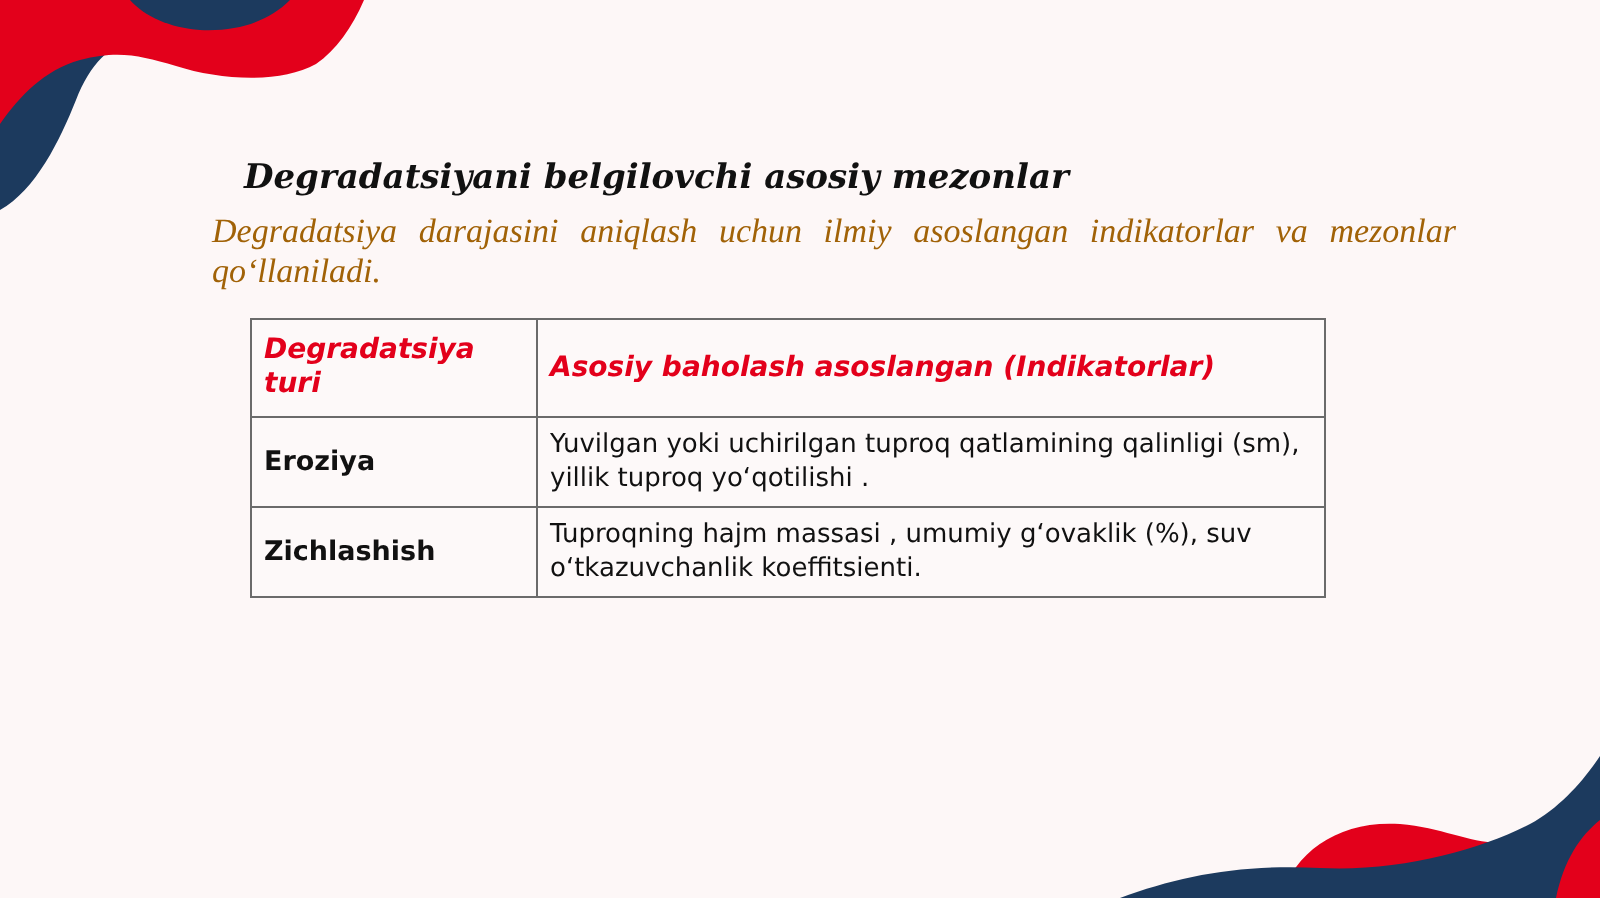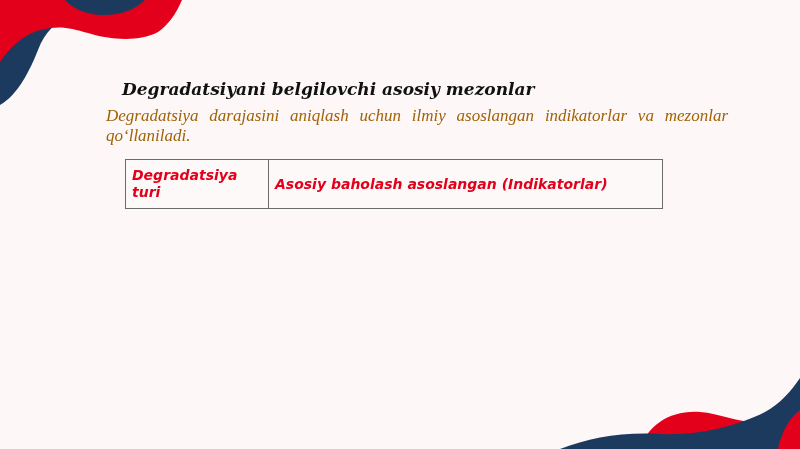--- a/index.html
+++ b/index.html
@@ -49,14 +49,22 @@
 
 <h1 class="title">Degradatsiyani belgilovchi asosiy mezonlar</h1>
 <p class="intro">Degradatsiya darajasini aniqlash uchun ilmiy asoslangan indikatorlar va mezonlar qo‘llaniladi.</p>
 
 <table>
   <tbody>
       <tr>
     <th class="c1">Degradatsiya turi</th>
     <th>Asosiy baholash asoslangan (Indikatorlar)</th>
   </tr>
+  <tr class="r2">
+    <td class="c1">Eroziya</td>
+    <td>Yuvilgan yoki uchirilgan tuproq qatlamining qalinligi (sm), yillik tuproq yo‘qotilishi .</td>
+  </tr>
+  <tr class="r2">
+    <td class="c1">Zichlashish</td>
+    <td>Tuproqning hajm massasi , umumiy g‘ovaklik (%), suv o‘tkazuvchanlik koeffitsienti.</td>
+  </tr>
 </tbody>
   </table>
 
 </body></html>

